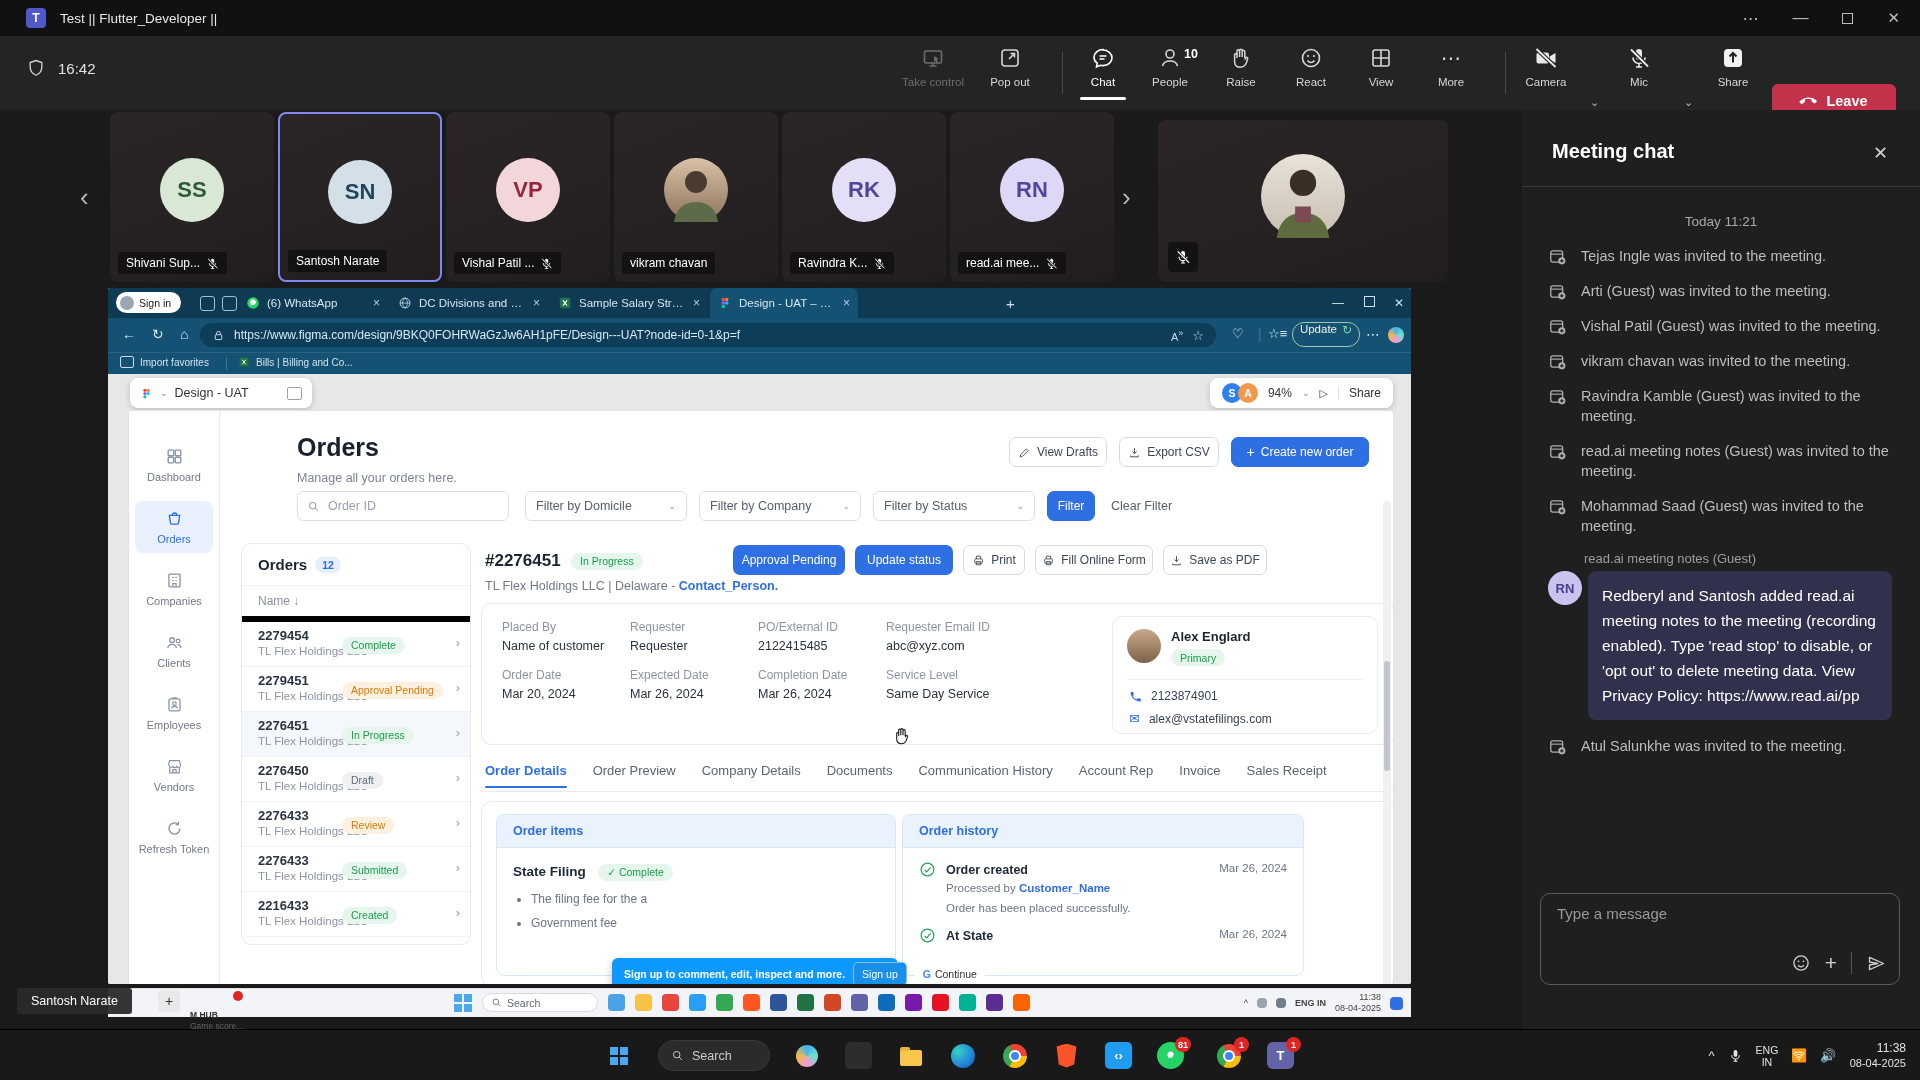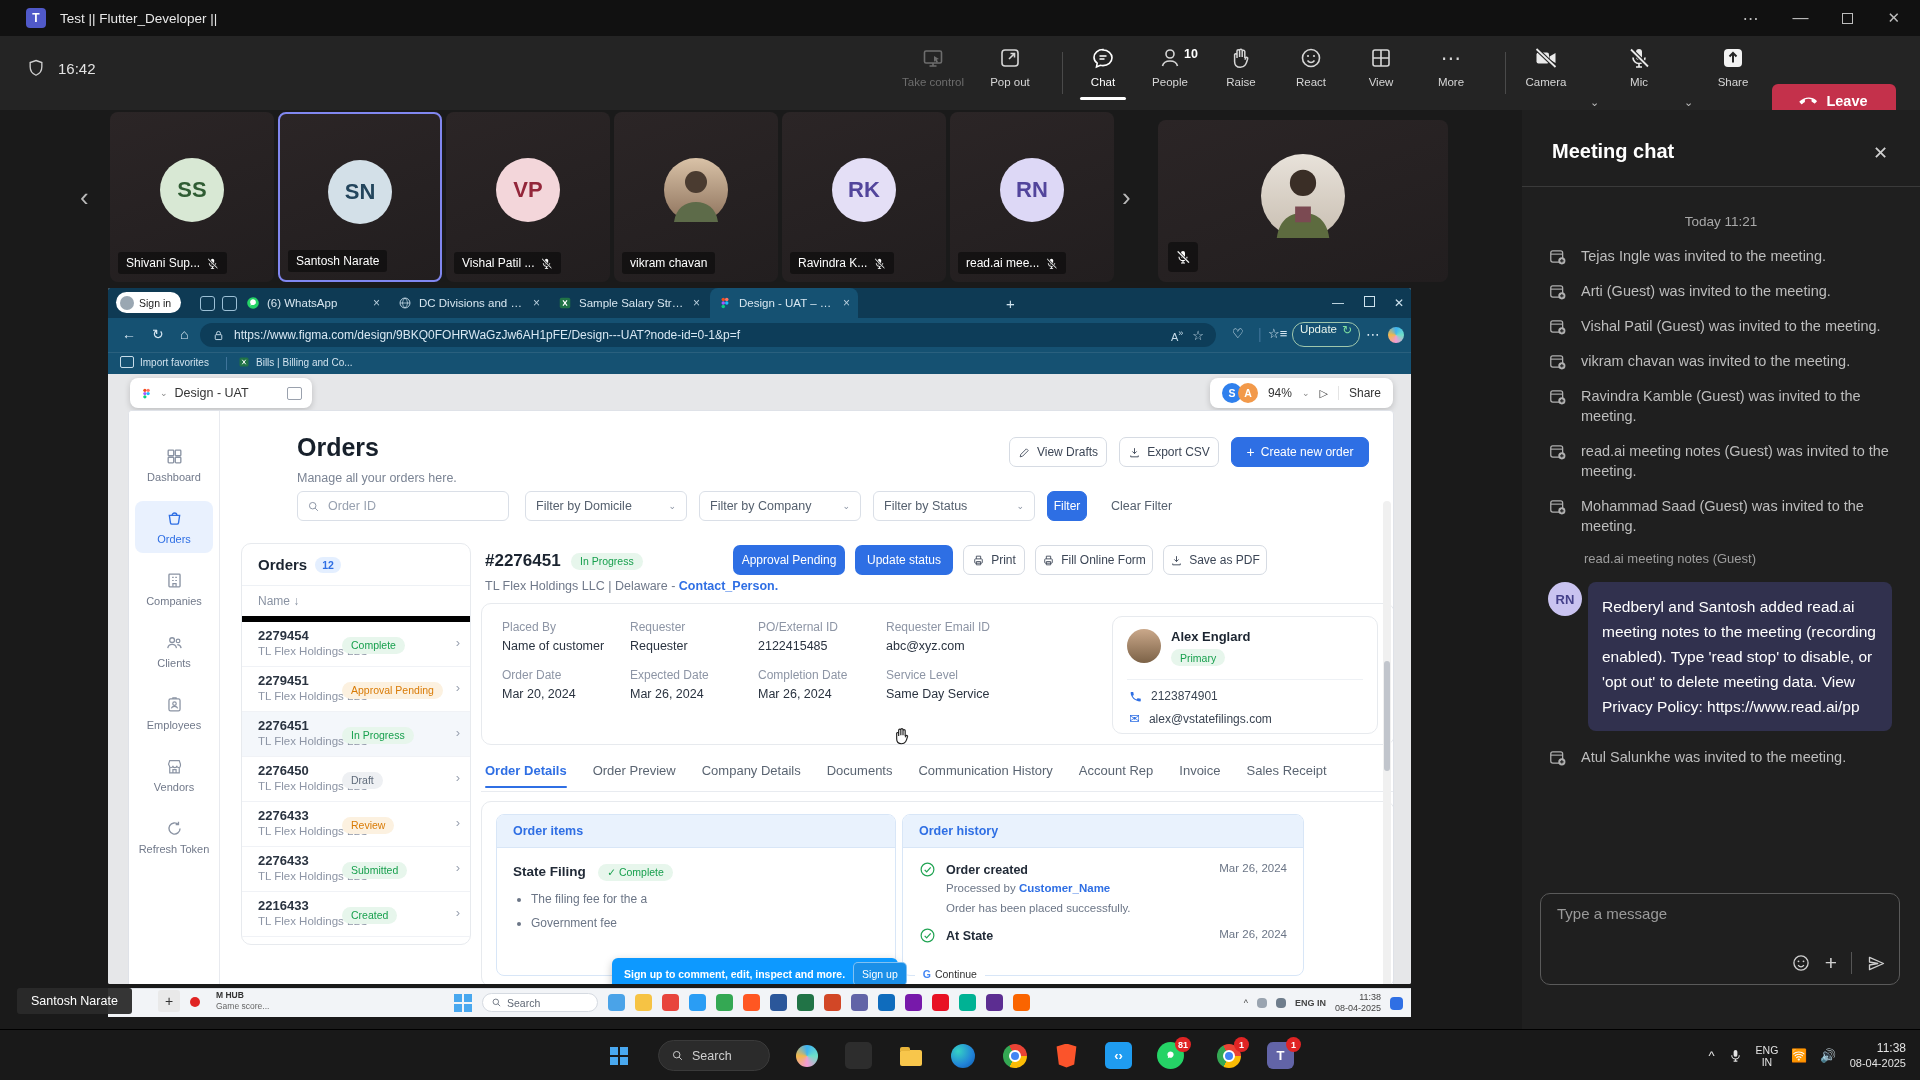--- a/index.html
+++ b/index.html
@@ -34,21 +34,21 @@
   .scrollarrow{position:absolute;color:#b9b9b9;font-size:26px;cursor:pointer;}
   
   .chatpanel{position:absolute;left:1522px;top:110px;width:398px;height:919px;background:#1f1f1f;color:#c9c9c9;}
   .chathead{position:absolute;left:30px;top:30px;font-size:20px;font-weight:bold;color:#fff;}
   .chatclose{position:absolute;right:32px;top:32px;color:#cfcfcf;font-size:18px;cursor:pointer;}
   .chatdiv{position:absolute;left:0;top:76px;width:398px;height:1px;background:#3a3a3a;}
   .datehdr{position:absolute;left:0;top:104px;width:398px;text-align:center;font-size:13.5px;color:#a9a9a9;}
   .sysmsg{display:flex;gap:14px;margin-bottom:15px;font-size:14.5px;line-height:20px;color:#bdbdbd;}
   .sysmsg svg{flex:0 0 auto;margin-top:1px;}
   .msgswrap{position:absolute;left:26px;top:136px;width:344px;}
-  .sender{font-size:13px;color:#9d9d9d;margin:8px 0 16px 36px;}
+  .sender{font-size:13px;color:#9d9d9d;margin:8px 0 5px 36px;}
   .bubblerow{display:flex;align-items:flex-start;gap:6px;}
   .rnav{width:34px;height:34px;border-radius:50%;background:#c9c3f0;color:#44408a;font-size:13px;font-weight:bold;display:flex;align-items:center;justify-content:center;flex:0 0 auto;}
   .bubble{background:#31314e;border-radius:8px;padding:12px 14px;color:#fff;font-size:15.5px;line-height:25px;width:286px;}
   .lastmsg{margin-top:16px;}
   .chatinputbox{position:absolute;left:18px;bottom:44px;width:360px;height:92px;border:1px solid #5a5a5a;border-radius:10px;box-sizing:border-box;background:#1f1f1f;}
   .chatinputbox input{position:absolute;left:14px;top:10px;width:300px;background:transparent;border:none;outline:none;color:#e6e6e6;font-size:15px;font-family:inherit;}
   .chatinputbox input::placeholder{color:#9a9a9a;}
   .ciicons{position:absolute;right:12px;bottom:10px;display:flex;align-items:center;gap:14px;color:#cfcfcf;}
   .cidiv{width:1px;height:22px;background:#555;}
   
@@ -140,21 +140,21 @@
   .scroll{position:absolute;right:2px;top:90px;width:8px;height:570px;background:#f0f0f0;border-radius:4px;}
   .thumb{position:absolute;left:1px;top:160px;width:6px;height:110px;background:#c1c5cc;border-radius:3px;}
   
   .ptask{position:absolute;left:108px;top:988px;width:1303px;height:28px;background:#f2f4f7;border-top:1px solid #d9dde3;}
   .psearch{position:absolute;left:374px;top:4px;width:116px;height:19px;background:#fff;border:1px solid #d5dae1;border-radius:10px;display:flex;align-items:center;gap:5px;padding:0 8px;font-size:10.5px;color:#5f6774;box-sizing:border-box;}
   .picon{width:17px;height:17px;border-radius:4px;display:inline-block;}
   .ptray{position:absolute;right:8px;top:0;height:28px;display:flex;align-items:center;gap:9px;color:#444;font-size:9px;}
   
   .ptag{position:absolute;left:17px;top:988px;height:26px;background:rgba(42,42,42,.95);border-radius:3px;color:#fff;font-size:12.5px;display:flex;align-items:center;padding:0 14px;z-index:9;}
   .pinbox{position:absolute;left:158px;top:990px;width:22px;height:22px;background:#e9e9e9;border-radius:3px;color:#333;font-size:14px;display:flex;align-items:center;justify-content:center;z-index:9;}
-  .hub{position:absolute;left:190px;top:990px;z-index:9;font-size:8.5px;color:#333;line-height:11px;display:flex;gap:16px;align-items:center;}
+  .hub{position:absolute;left:190px;top:990px;z-index:9;font-size:8.5px;color:#333;line-height:11px;display:flex;gap:9px;align-items:flex-end;flex-direction:column;}
   .reddot{width:10px;height:10px;border-radius:50%;background:#e02424;margin-top:1px;}
   
   .htask{position:absolute;left:0;top:1029px;width:1920px;height:51px;background:#191919;border-top:1px solid #000;}
   .hsearch{position:absolute;left:658px;top:10px;width:112px;height:31px;background:#2b2b2b;border:1px solid #3a3a3a;border-radius:16px;display:flex;align-items:center;gap:8px;padding:0 12px;color:#cfcfcf;font-size:12.5px;box-sizing:border-box;}
   .hicon{position:absolute;top:12px;width:27px;height:27px;border-radius:6px;display:flex;align-items:center;justify-content:center;color:#fff;font-size:13px;font-weight:bold;cursor:pointer;}
   .badge{position:absolute;top:-5px;right:-7px;min-width:15px;height:15px;border-radius:8px;background:#e02424;color:#fff;font-size:9px;font-weight:bold;display:flex;align-items:center;justify-content:center;padding:0 3px;box-sizing:border-box;}
   .htray{position:absolute;right:14px;top:0;height:51px;display:flex;align-items:center;gap:13px;color:#e3e3e3;}
   .langbox{font-size:10.5px;line-height:12px;text-align:center;}
   .clock{font-size:12px;line-height:15px;text-align:right;}
   .winlogo{display:grid;grid-template-columns:8px 8px;grid-gap:2px;}
@@ -769,21 +769,21 @@
             <span style="color:#8a93a3;font-size:9px">⌄</span>
           </div>
         <div class="drop" style="left:570px">
             <span>Filter by Company</span>
             <span style="color:#8a93a3;font-size:9px">⌄</span>
           </div>
         <div class="drop" style="left:744px">
             <span>Filter by Status</span>
             <span style="color:#8a93a3;font-size:9px">⌄</span>
           </div>
-        <div class="pillbtn bluebtn" style="left:918px;top:80px;width:40px">
+        <div class="pillbtn bluebtn" style="left:918px;top:80px;width:48px">
             <span>Filter</span>
           </div>
         <div class="abs" style="left:982px;top:88px;font-size:12.5px;color:#55606e;cursor:pointer">Clear Filter</div>
       </div>
 
       <div class="listcard">
         <div class="lchead">
           <span>Orders</span>
           <span class="countbadge">12</span>
         </div>

